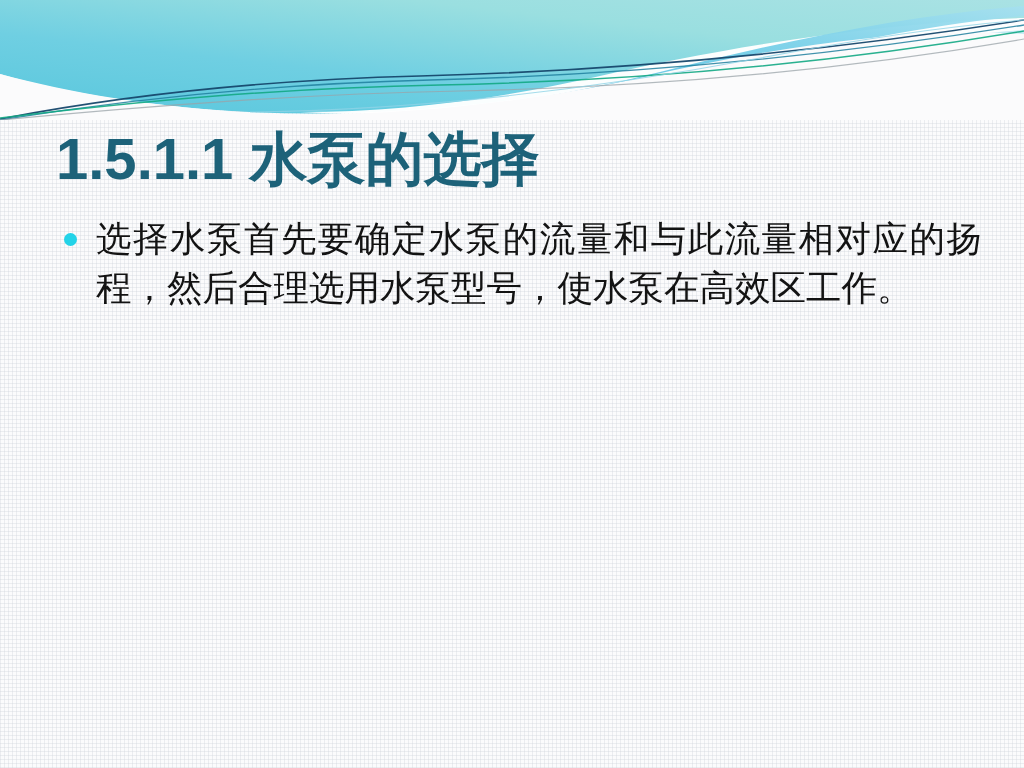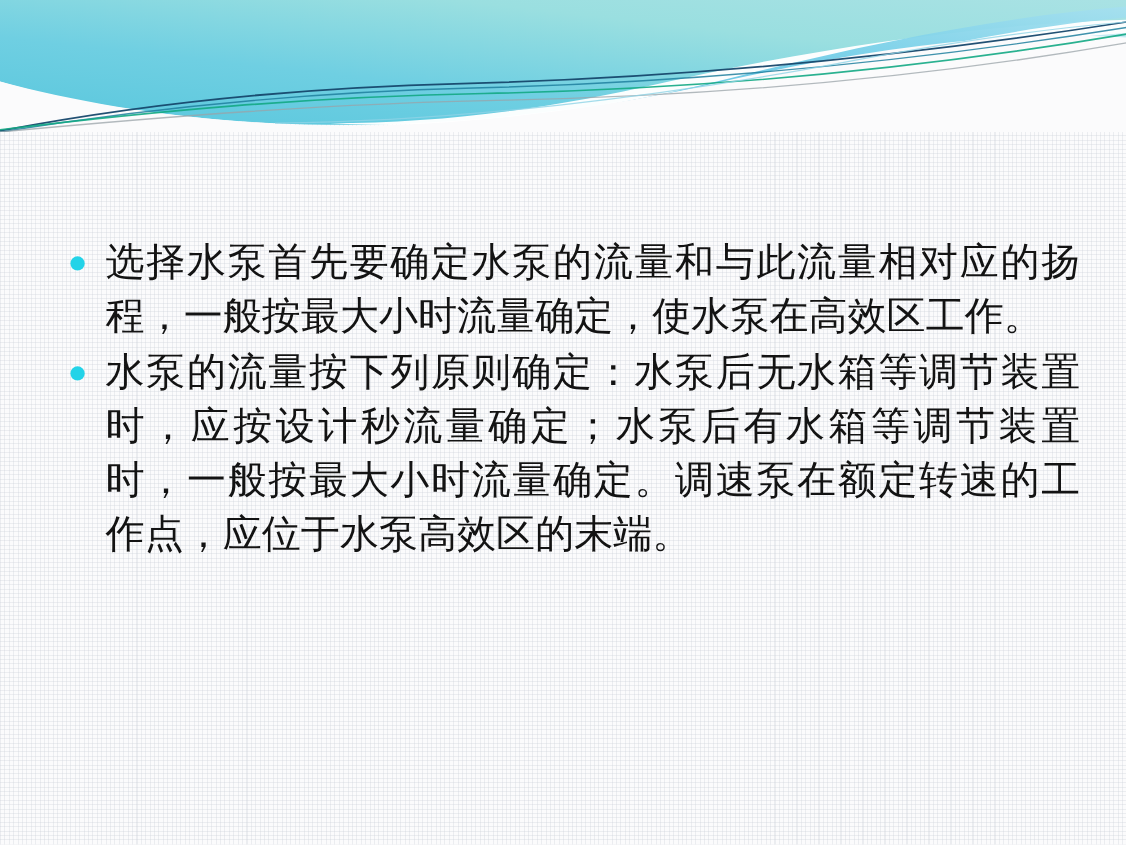--- a/index.html
+++ b/index.html
@@ -159,25 +159,22 @@
                C640,81 840,62 1024,31" fill="none" stroke="#13a884" stroke-width="1.5" opacity="0.9"></path>
 
       <path d="M0,120 C150,106 300,94 460,91
                C660,87 850,69 1024,39" fill="none" stroke="#9aa3a8" stroke-width="1.2" opacity="0.75"></path>
 
       <path d="M250,112 C420,110 600,88 760,58
                C860,39 950,26 1024,20" fill="none" stroke="#8fd3e6" stroke-width="1.1" opacity="0.8"></path>
     </svg>
   </div>
 
+  <div class="title">1.5.1.1 水泵的选择</div>
 
   <ul class="body-list">
     <li class="bullet-item">
       <span class="marker"></span>
-      <span class="btext">选择水泵首先要确定水泵的流量和与此流量相对应的扬程，一般按最大小时流量确定，使水泵在高效区工作。</span>
-    </li>
-    <li class="bullet-item">
-      <span class="marker"></span>
-      <span class="btext">水泵的流量按下列原则确定：水泵后无水箱等调节装置时，应按设计秒流量确定；水泵后有水箱等调节装置时，一般按最大小时流量确定。调速泵在额定转速的工作点，应位于水泵高效区的末端。</span>
+      <span class="btext">选择水泵首先要确定水泵的流量和与此流量相对应的扬程，然后合理选用水泵型号，使水泵在高效区工作。</span>
     </li>
   </ul>
 
 </div>
 
 </body></html>

